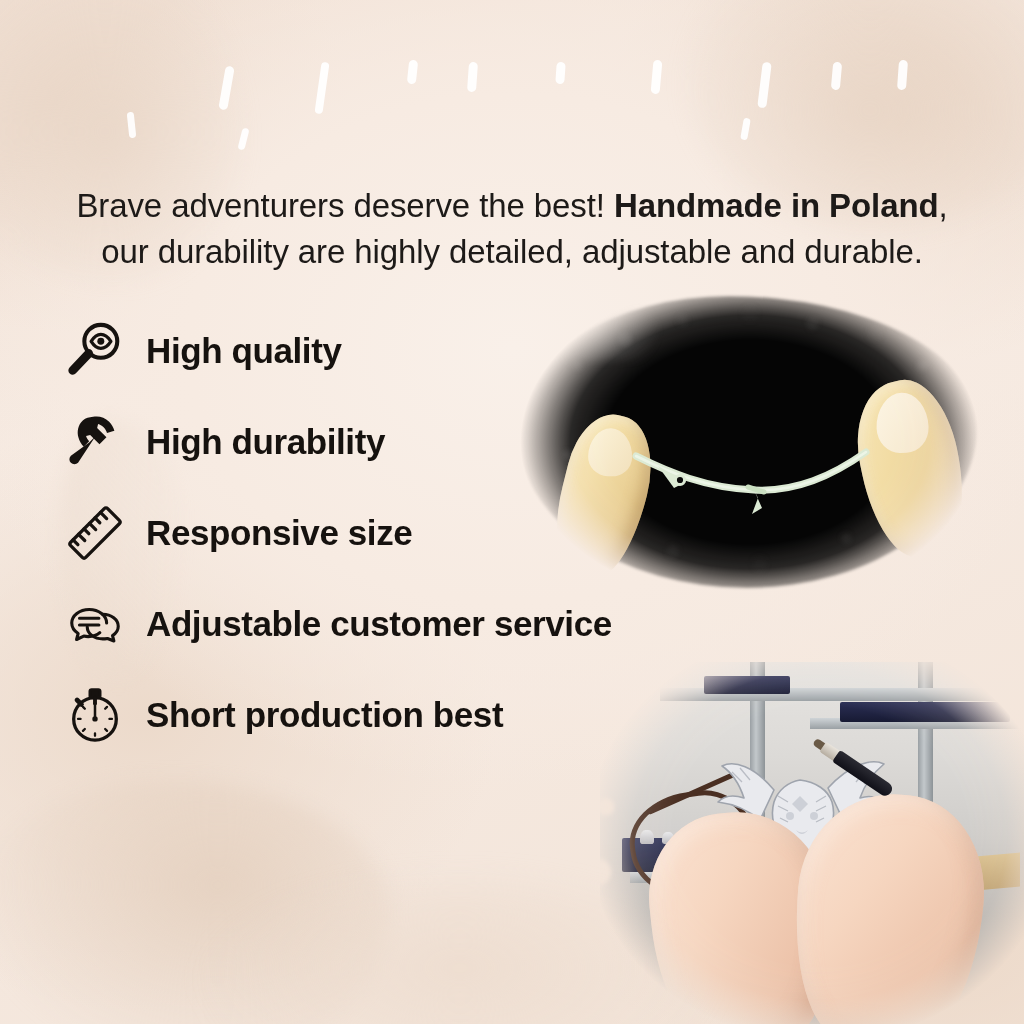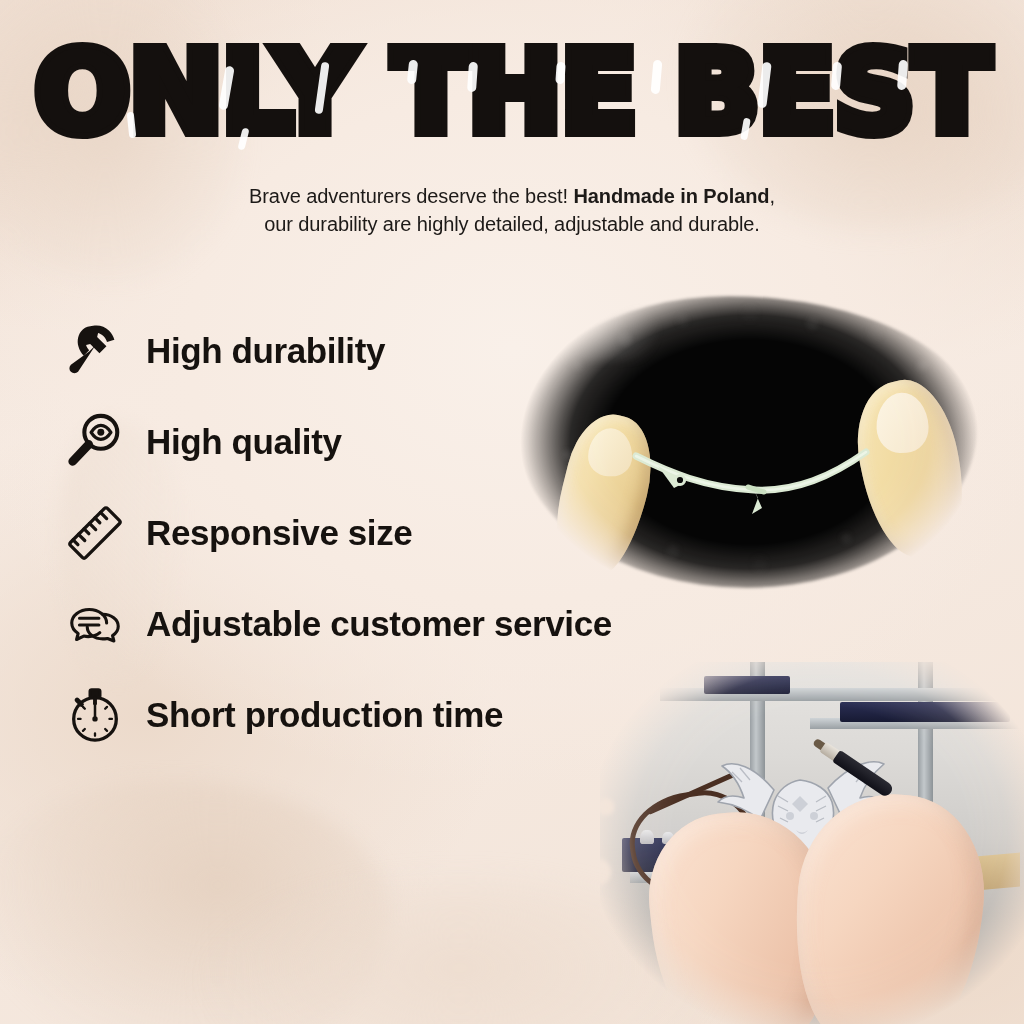--- a/index.html
+++ b/index.html
@@ -87,21 +87,21 @@
   .g8 { left:832px; top:62px;  width:9px;  height:28px; border-radius:6px; transform:rotate(5deg); }
   .g9 { left:898px; top:60px;  width:9px;  height:30px; border-radius:6px; transform:rotate(4deg); }
   .g10{ left:240px; top:128px; width:7px;  height:22px; border-radius:6px; transform:rotate(14deg); }
   .g11{ left:128px; top:112px; width:7px;  height:26px; border-radius:6px; transform:rotate(-6deg); }
   .g12{ left:742px; top:118px; width:7px;  height:22px; border-radius:6px; transform:rotate(10deg); }
 
   
   .subtitle {
     position:absolute; left:0; right:0; top:183px;
     text-align:center;
-    font-size:20px;
+    font-size:33px;
     line-height:1.38;
     color:#1d1a18;
     letter-spacing:-.1px;
   }
   .subtitle b { font-weight:bold; }
 
   
   .features { position:absolute; left:62px; top:305px; width:700px; }
   .feature-row {
     display:flex; align-items:center;
@@ -287,21 +287,20 @@
 <div id="poster">
 
   <div class="wash wash-base"></div>
   <div class="wash wash-a"></div>
   <div class="wash wash-b"></div>
   <div class="wash wash-c"></div>
   <div class="wash wash-d"></div>
   <div class="wash wash-e"></div>
 
   <div class="headline-wrap">
-    <div class="headline">ONLY THE BEST</div>
     <span class="gloss g1"></span>
     <span class="gloss g2"></span>
     <span class="gloss g3"></span>
     <span class="gloss g4"></span>
     <span class="gloss g5"></span>
     <span class="gloss g6"></span>
     <span class="gloss g7"></span>
     <span class="gloss g8"></span>
     <span class="gloss g9"></span>
     <span class="gloss g10"></span>
@@ -312,40 +311,40 @@
   <div class="subtitle">
     <span>Brave adventurers deserve the best!</span>
     <b>Handmade in Poland</b><span>,</span><br>
     <span>our durability are highly detailed, adjustable and durable.</span>
   </div>
 
   <div class="features">
 
     <div class="feature-row">
       <span class="feature-icon">
+        <svg viewBox="0 0 64 64" fill="none" stroke="#16120f" stroke-width="4.2" stroke-linecap="round" stroke-linejoin="round">
+          <circle cx="38" cy="22" r="17"></circle>
+          <path d="M25.5 34.5 L9 52" stroke-width="9"></path>
+          <path d="M28 22c3.2-5 7-7.2 10-7.2S45.2 17 48.4 22c-3.2 5-7.4 7.2-10.4 7.2S31.2 27 28 22z" stroke-width="3.4" fill="none"></path>
+          <circle cx="38" cy="22" r="3.6" fill="#16120f" stroke="none"></circle>
+        </svg>
+      </span>
+      <span class="feature-label">High quality</span>
+    </div>
+
+    <div class="feature-row">
+      <span class="feature-icon">
         <svg viewBox="0 0 64 64" fill="#16120f">
           <path d="M30 6c6-1.2 12 .6 16.6 5.2 2.6 2.6 4.4 5.8 5.4 9.2l-7.6 2.4c-.8-2.4-2-4.4-3.8-6.2
                    -1.6-1.6-3.4-2.6-5.4-3.2l-1 4.2 9.6 9.6-7.2 7.2-9.6-9.6-4.2 1c.6 2 1.6 3.8 3.2 5.4
                    l-5.6 5.6c-2.6-2.6-4.4-5.8-5.4-9.2C13 21.4 14.6 14 19.4 9.8 22.4 7.2 26 6.4 30 6z"></path>
           <path d="M26 32.5 L32.5 26 L14.5 53.5 a4.6 4.6 0 0 1 -7.4 -7.4 Z"></path>
         </svg>
       </span>
       <span class="feature-label">High durability</span>
-    </div>
-
-    <div class="feature-row">
-      <span class="feature-icon">
-        <svg viewBox="0 0 64 64" fill="none" stroke="#16120f" stroke-width="4.2" stroke-linecap="round" stroke-linejoin="round">
-          <circle cx="38" cy="22" r="17"></circle>
-          <path d="M25.5 34.5 L9 52" stroke-width="9"></path>
-          <path d="M28 22c3.2-5 7-7.2 10-7.2S45.2 17 48.4 22c-3.2 5-7.4 7.2-10.4 7.2S31.2 27 28 22z" stroke-width="3.4" fill="none"></path>
-          <circle cx="38" cy="22" r="3.6" fill="#16120f" stroke="none"></circle>
-        </svg>
-      </span>
-      <span class="feature-label">High quality</span>
     </div>
 
     <div class="feature-row">
       <span class="feature-icon">
         <svg viewBox="0 0 64 64" fill="none" stroke="#16120f" stroke-width="3.4" stroke-linecap="round" stroke-linejoin="round">
           <g transform="rotate(45 32 32)">
             <rect x="21" y="5" width="22" height="54" rx="2.5"></rect>
             <path d="M21 13h9M21 21h7M21 29h9M21 37h7M21 45h9M21 53h7"></path>
           </g>
         </svg>
@@ -374,21 +373,21 @@
           <path d="M32 14v6" stroke-width="4"></path>
           <path d="M13.5 16.5 L18 21" stroke-width="5"></path>
           <path d="M32 36V20" stroke-width="2.6"></path>
           <circle cx="32" cy="36" r="2.8" fill="#16120f" stroke="none"></circle>
           <g stroke-width="2.4">
             <path d="M32 18.5v2.6M32 50.9v2.6M14.5 36h2.6M46.9 36h2.6"></path>
             <path d="M19.6 23.6l1.9 1.9M42.5 46.5l1.9 1.9M19.6 48.4l1.9-1.9M42.5 25.5l1.9-1.9"></path>
           </g>
         </svg>
       </span>
-      <span class="feature-label">Short production time</span>
+      <span class="feature-label">Short production best</span>
     </div>
 
 
   </div>
 
   <div class="photo" id="photo-top">
     <div class="pt-bg"></div>
     <div class="pt-rough"></div>
     <div class="pt-smoke"></div>
 

